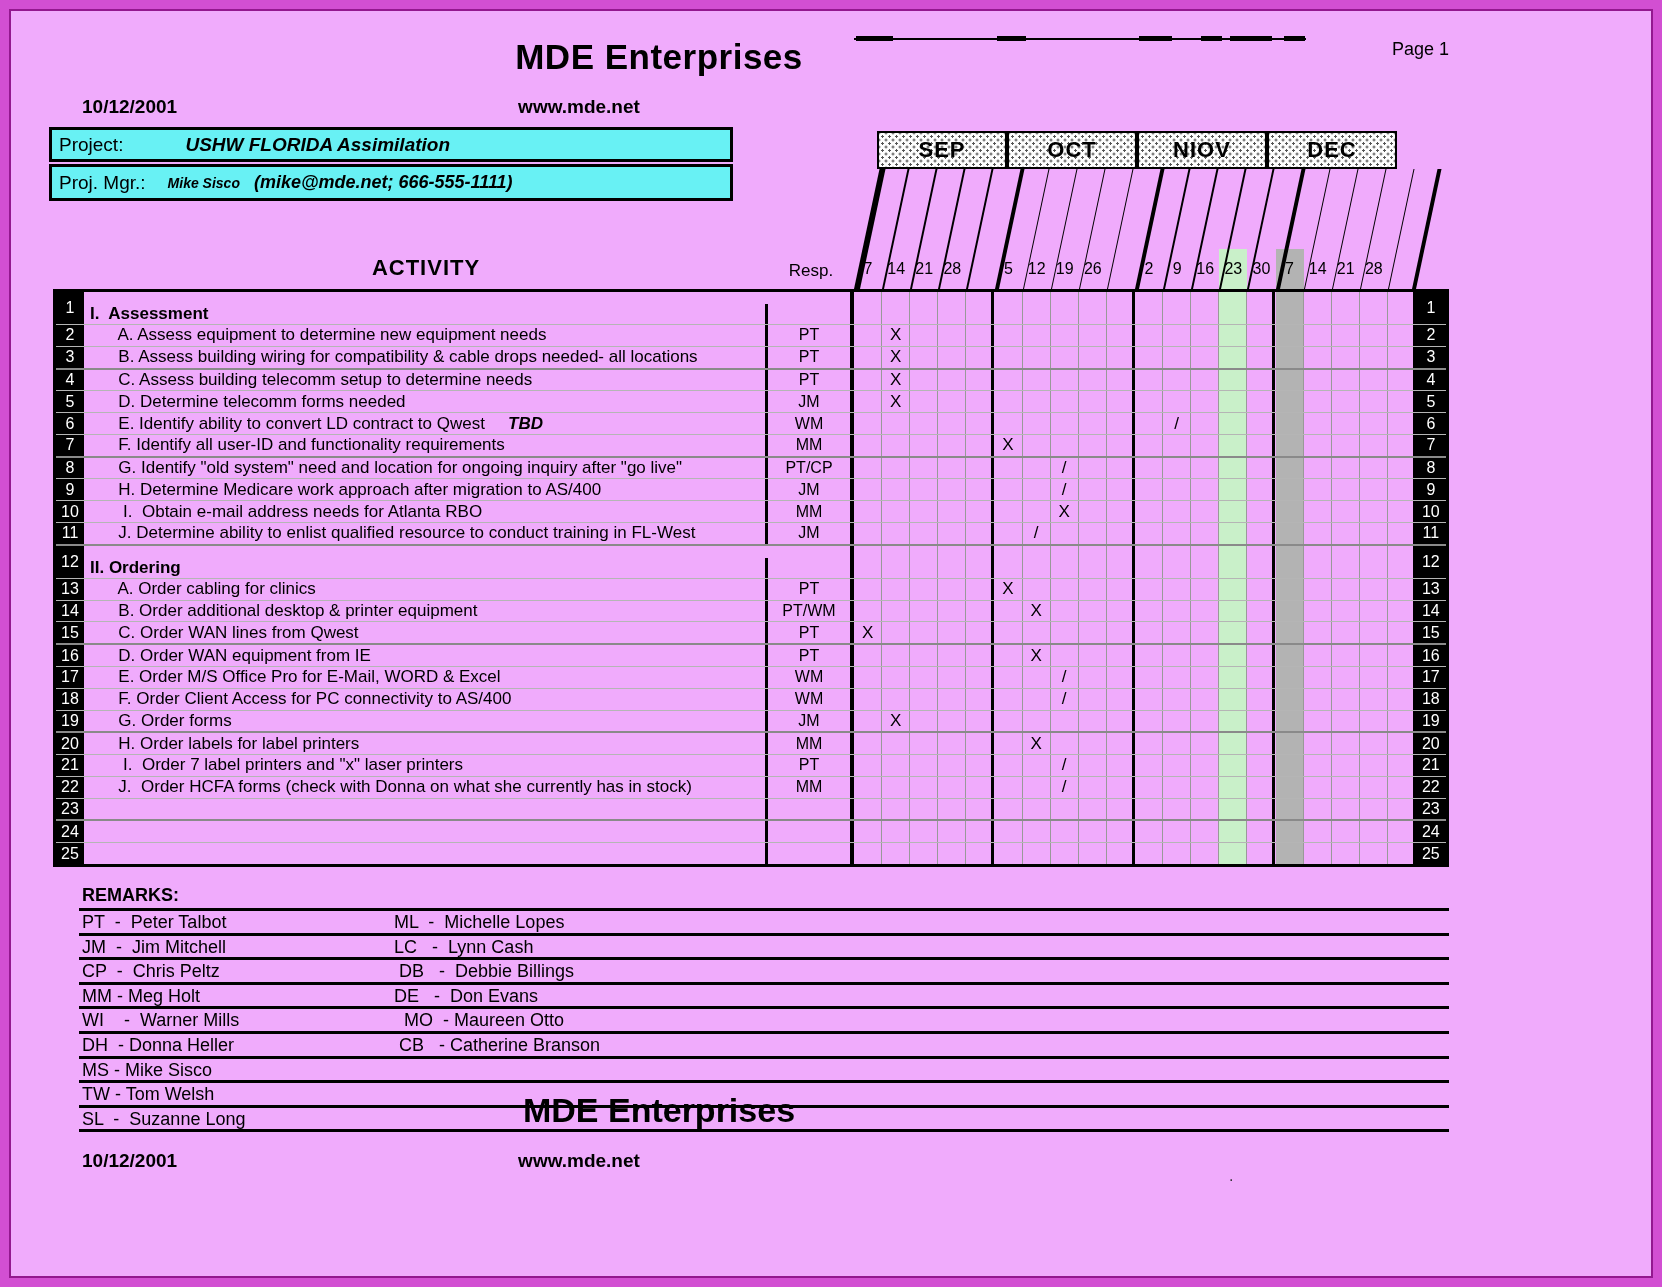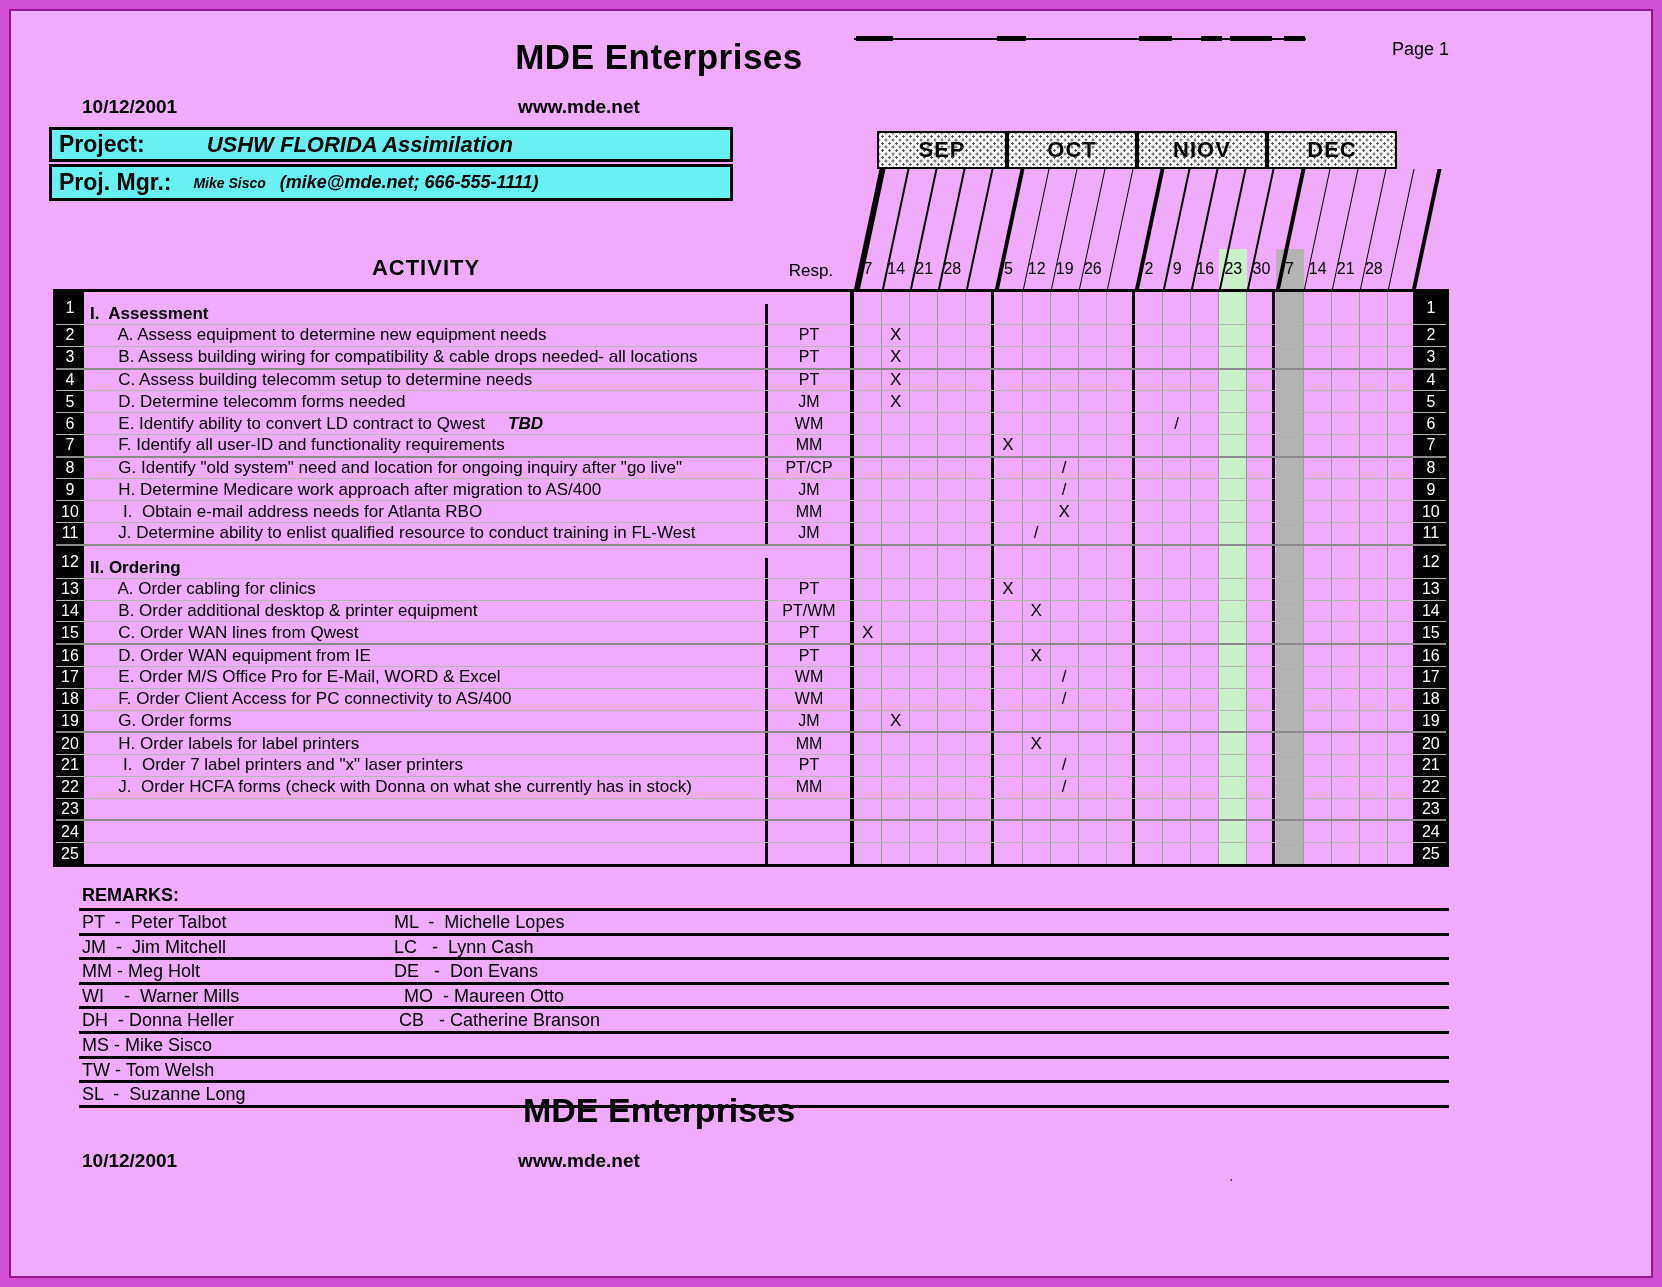--- a/index.html
+++ b/index.html
@@ -16,22 +16,22 @@
   .doc-title{left:380px; top:28px; width:540px; text-align:center;
     font-size:35px; font-weight:bold; letter-spacing:0.5px;}
   .page-label{left:1383px; top:30px; font-size:18px;}
   .top-date{left:73px; top:87px; font-size:19px; font-weight:bold;}
   .top-site{left:430px; top:87px; width:280px; text-align:center; font-size:19px; font-weight:bold;}
   .artifact-line{background:#000;}
 
   
   .info-box{left:40px; width:684px; background:#68f1f4; border:3px solid #000;
     box-sizing:border-box; display:flex; align-items:center;}
-  .info-label{font-weight:bold; font-size:23px; padding-left:7px;}
-  .proj-value{font-weight:bold; font-style:italic; font-size:22px; padding-left:62px;}
+  .info-label{font-weight:normal; font-size:19px; padding-left:7px;}
+  .proj-value{font-weight:bold; font-style:italic; font-size:19px; padding-left:62px;}
   .mgr-name{font-weight:bold; font-style:italic; font-size:14px; padding-left:22px;}
   .mgr-contact{font-weight:bold; font-style:italic; font-size:18px; padding-left:14px;}
 
   
   .month-box{top:122px; width:130px; height:38px; box-sizing:border-box;
     border:2px solid #000; display:flex; align-items:center; justify-content:center;
     font-weight:bold; font-size:22px; letter-spacing:1px;
     background-color:#fdfdfd;
     background-image:radial-gradient(circle,#555 1px,transparent 1.4px),
                      radial-gradient(circle,#555 1px,transparent 1.4px);
@@ -859,20 +859,21 @@
         <div class="c c-day"></div>
         <div class="c c-day group-end"></div>
         <div class="c c-numr">25</div>
       </div>
     </div>
 
   <div class="abs remarks-title">REMARKS:</div>
   <div id="legend" class="abs legend">
       <div class="legend-row"><span class="legend-left">PT  -  Peter Talbot</span><span class="legend-right">ML  -  Michelle Lopes</span></div>
       <div class="legend-row"><span class="legend-left">JM  -  Jim Mitchell</span><span class="legend-right">LC   -  Lynn Cash</span></div>
+      <div class="legend-row"><span class="legend-left">CP  -  Chris Peltz</span><span class="legend-right"> DB   -  Debbie Billings</span></div>
       <div class="legend-row"><span class="legend-left">MM - Meg Holt</span><span class="legend-right">DE   -  Don Evans</span></div>
       <div class="legend-row"><span class="legend-left">WI    -  Warner Mills</span><span class="legend-right">  MO  - Maureen Otto</span></div>
       <div class="legend-row"><span class="legend-left">DH  - Donna Heller</span><span class="legend-right"> CB   - Catherine Branson</span></div>
       <div class="legend-row"><span class="legend-left">MS - Mike Sisco</span></div>
       <div class="legend-row"><span class="legend-left">TW - Tom Welsh</span></div>
       <div class="legend-row"><span class="legend-left">SL  -  Suzanne Long</span></div>
     </div>
 
   <div class="abs foot-title">MDE Enterprises</div>
   <div class="abs foot-date">10/12/2001</div>

